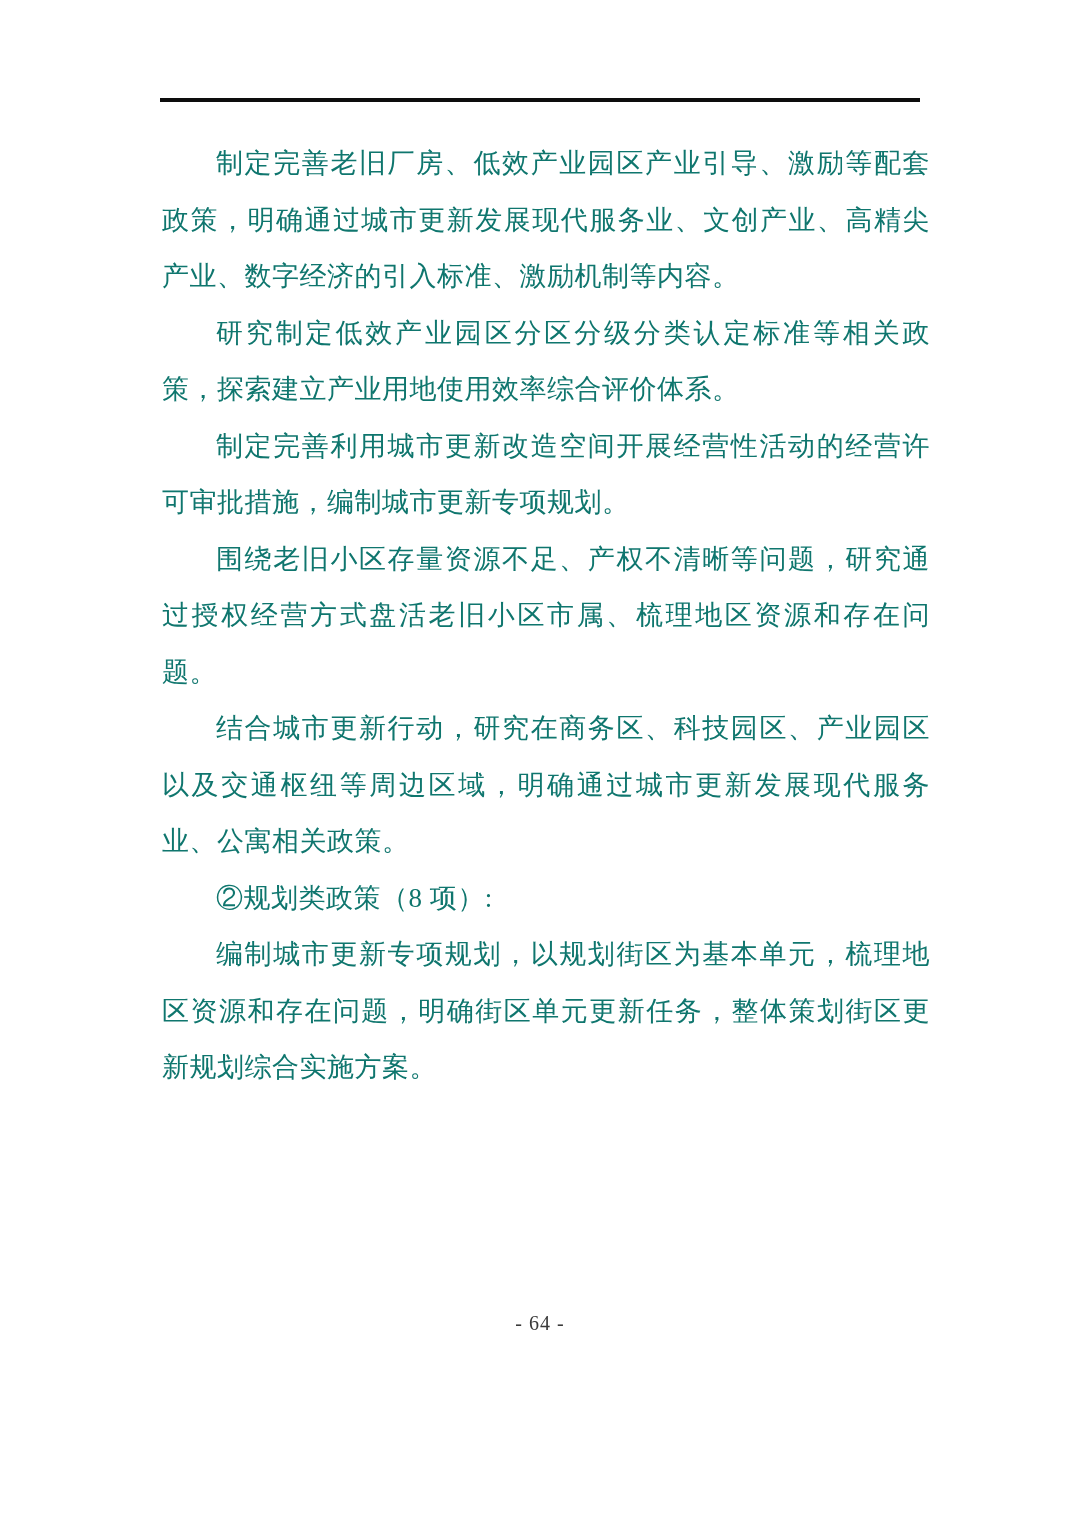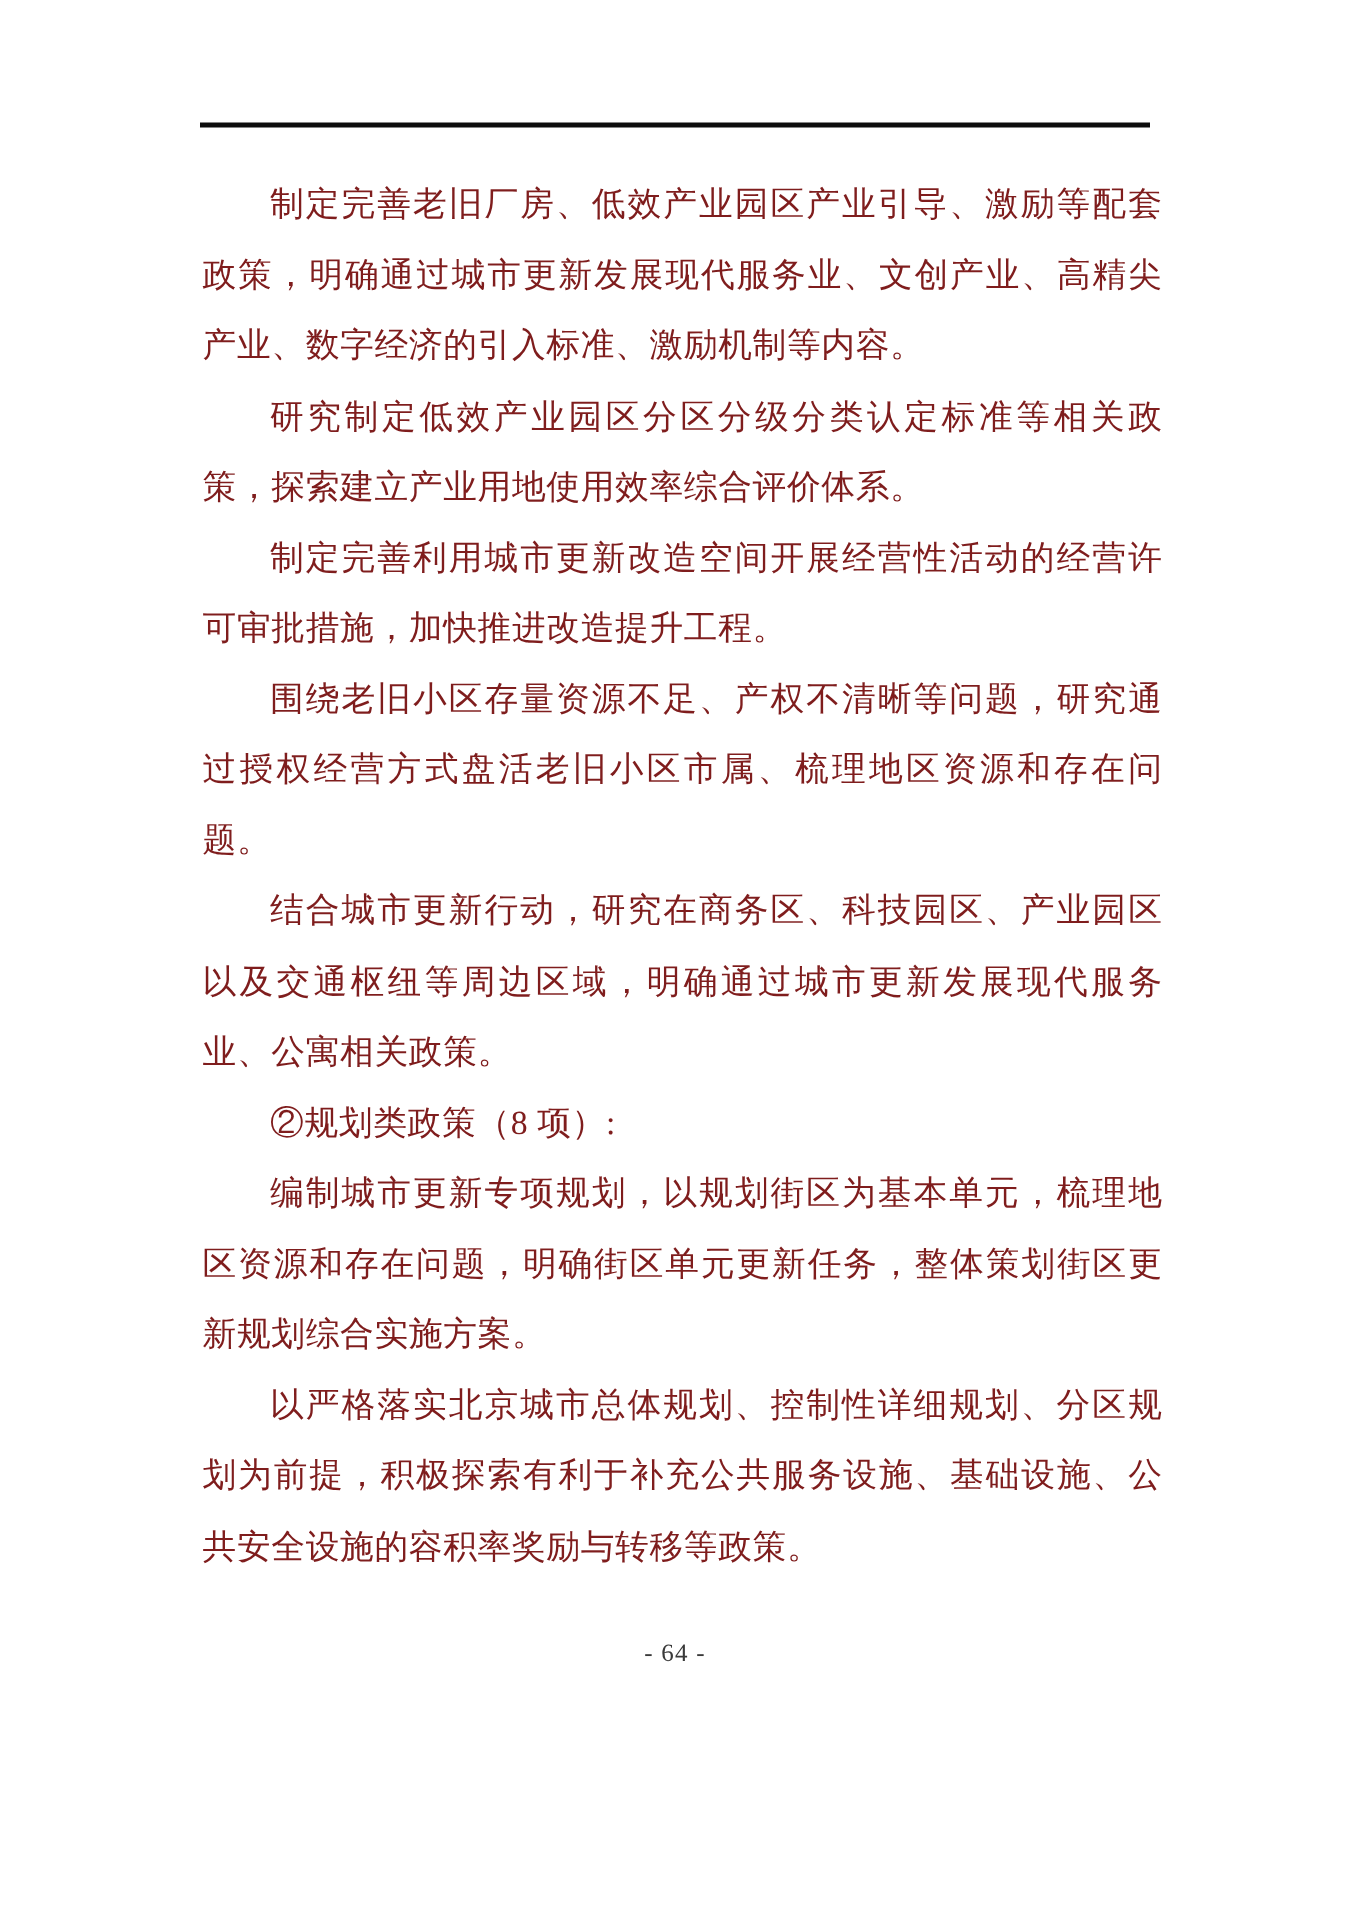--- a/index.html
+++ b/index.html
@@ -27,21 +27,21 @@
     height: 4px;
     background: #0d0d0d;
   }
   .body-text {
     position: absolute;
     left: 162px;
     top: 135px;
     width: 768px;
     font-size: 27px;
     line-height: 56.5px;
-    color: #7f1d1d;
+    color: #0f766e;
     text-align: justify;
     text-justify: inter-ideograph;
     letter-spacing: 0.5px;
   }
   .para {
     margin: 0;
     padding: 0;
     text-indent: 2em;
   }
   .footer {
@@ -58,25 +58,24 @@
 </head>
 <body>
 
 <div class="sheet">
 
   <div class="header-rule"></div>
 
   <main class="body-text">
     <p class="para">制定完善老旧厂房、低效产业园区产业引导、激励等配套政策，明确通过城市更新发展现代服务业、文创产业、高精尖产业、数字经济的引入标准、激励机制等内容。</p>
     <p class="para">研究制定低效产业园区分区分级分类认定标准等相关政策，探索建立产业用地使用效率综合评价体系。</p>
-    <p class="para">制定完善利用城市更新改造空间开展经营性活动的经营许可审批措施，加快推进改造提升工程。</p>
+    <p class="para">制定完善利用城市更新改造空间开展经营性活动的经营许可审批措施，编制城市更新专项规划。</p>
     <p class="para">围绕老旧小区存量资源不足、产权不清晰等问题，研究通过授权经营方式盘活老旧小区市属、梳理地区资源和存在问题。</p>
     <p class="para">结合城市更新行动，研究在商务区、科技园区、产业园区以及交通枢纽等周边区域，明确通过城市更新发展现代服务业、公寓相关政策。</p>
     <p class="para">②规划类政策（8 项）:</p>
     <p class="para">编制城市更新专项规划，以规划街区为基本单元，梳理地区资源和存在问题，明确街区单元更新任务，整体策划街区更新规划综合实施方案。</p>
-    <p class="para">以严格落实北京城市总体规划、控制性详细规划、分区规划为前提，积极探索有利于补充公共服务设施、基础设施、公共安全设施的容积率奖励与转移等政策。</p>
   </main>
 
   <footer class="footer">
     <span>- 64 -</span>
   </footer>
 
 </div>
 
 </body></html>

